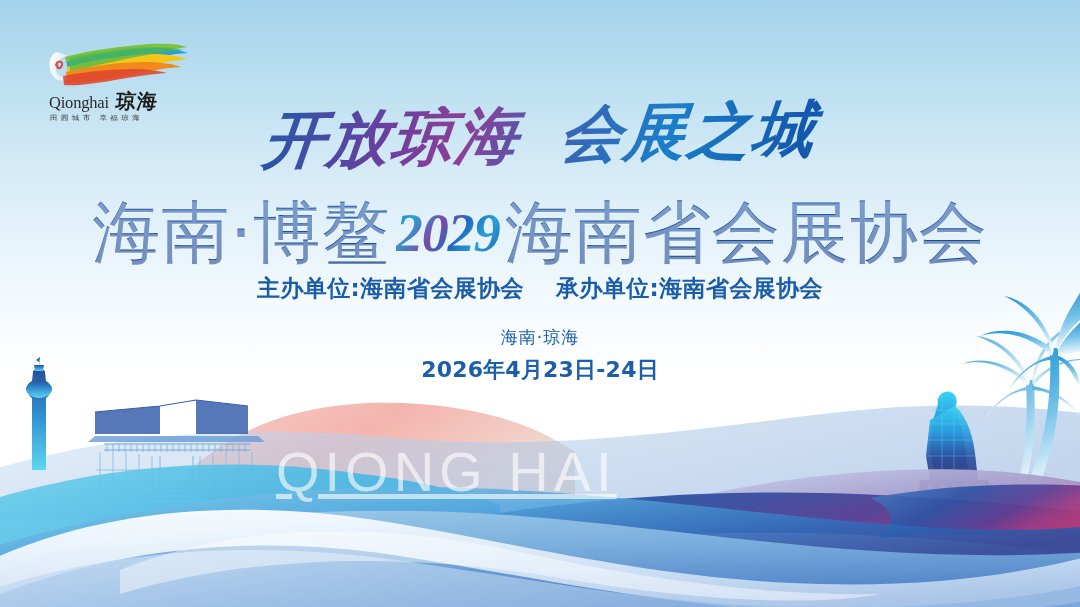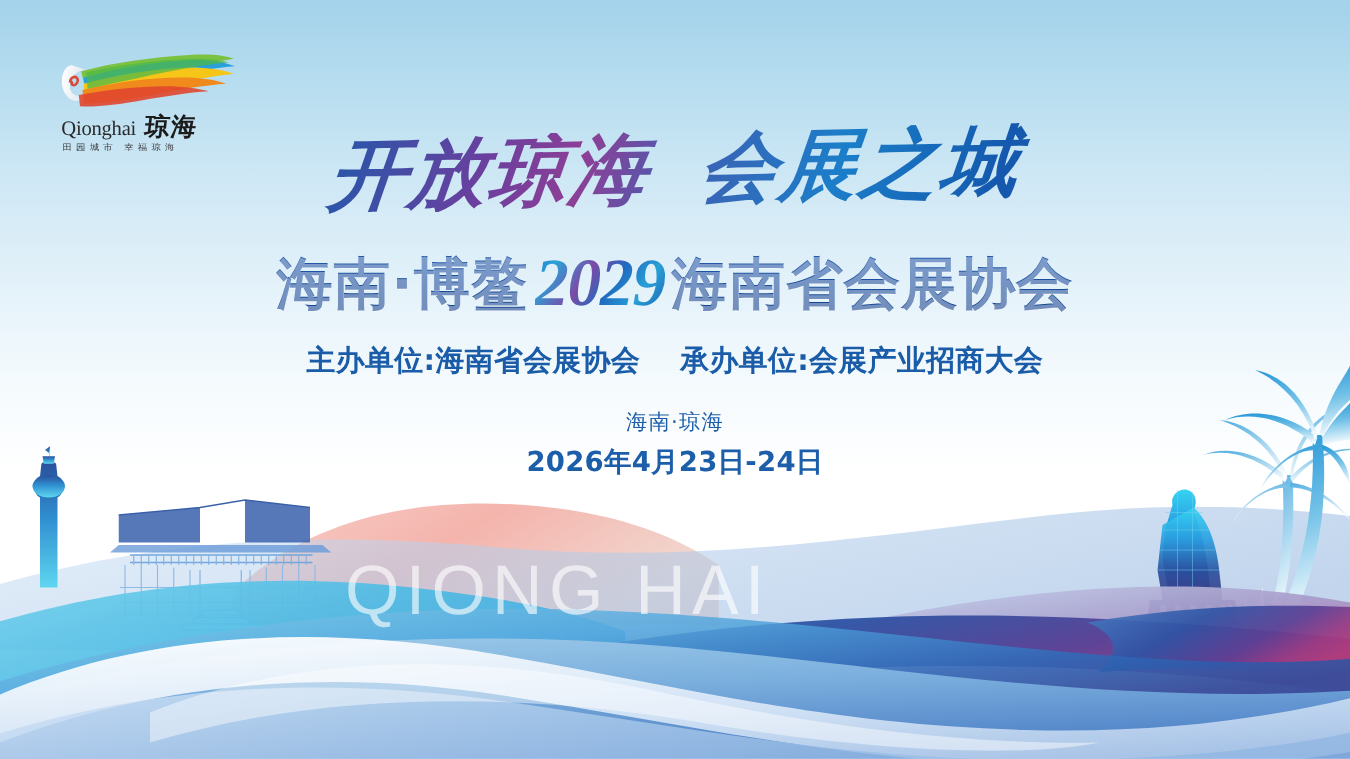--- a/index.html
+++ b/index.html
@@ -106,22 +106,22 @@
     position: absolute;
     left: 0;
     right: 0;
     top: 199px;
     text-align: center;
     white-space: nowrap;
     line-height: 1;
   }
   .mt-cn {
     font-family: "DejaVu Sans", sans-serif;
-    font-size: 45px;
-    font-weight: 700;
+    font-size: 68px;
+    font-weight: 400;
     letter-spacing: 1px;
     background: linear-gradient(to bottom, #2b5fae 0%, #1b4f9e 45%, #14418c 100%);
     -webkit-background-clip: text;
     background-clip: text;
     color: transparent;
     -webkit-text-fill-color: transparent;
     text-shadow: 0 1px 0 rgba(255,255,255,0.4);
     vertical-align: middle;
   }
   .mt-year {
@@ -188,20 +188,21 @@
     position: absolute;
     left: 276px;
     top: 444px;
     font-family: "Liberation Sans", sans-serif;
     font-size: 56px;
     font-weight: 400;
     letter-spacing: 5px;
     color: rgba(255,255,255,0.62);
     white-space: nowrap;
     line-height: 1;
+    text-decoration: underline;
   }
 </style>
 </head>
 <body>
 
 <div id="banner">
 
   <div class="art">
     <svg class="art-svg" viewBox="0 0 1080 607" preserveAspectRatio="none" xmlns="http://www.w3.org/2000/svg">
       <defs>
@@ -434,21 +435,21 @@
 
   <div class="calligraphy">
     <span>开放琼海</span><span class="gap"></span><span>会展之城</span>
   </div>
 
   <div class="main-title">
     <span class="mt-cn">海南·博鳌</span><span class="mt-year">2029</span><span class="mt-cn">海南省会展协会</span>
   </div>
 
   <div class="organizers">
-    <span>主办单位:海南省会展协会</span><span class="sep"></span><span>承办单位:会展产业招商大会</span>
+    <span>主办单位:海南省会展协会</span><span class="sep"></span><span>承办单位:海南省会展协会</span>
   </div>
 
   <div class="place">海南·琼海</div>
   <div class="dates">2026年4月23日-24日</div>
 
   <div class="watermark">QIONG HAI</div>
 
 </div>
 
 </body></html>

